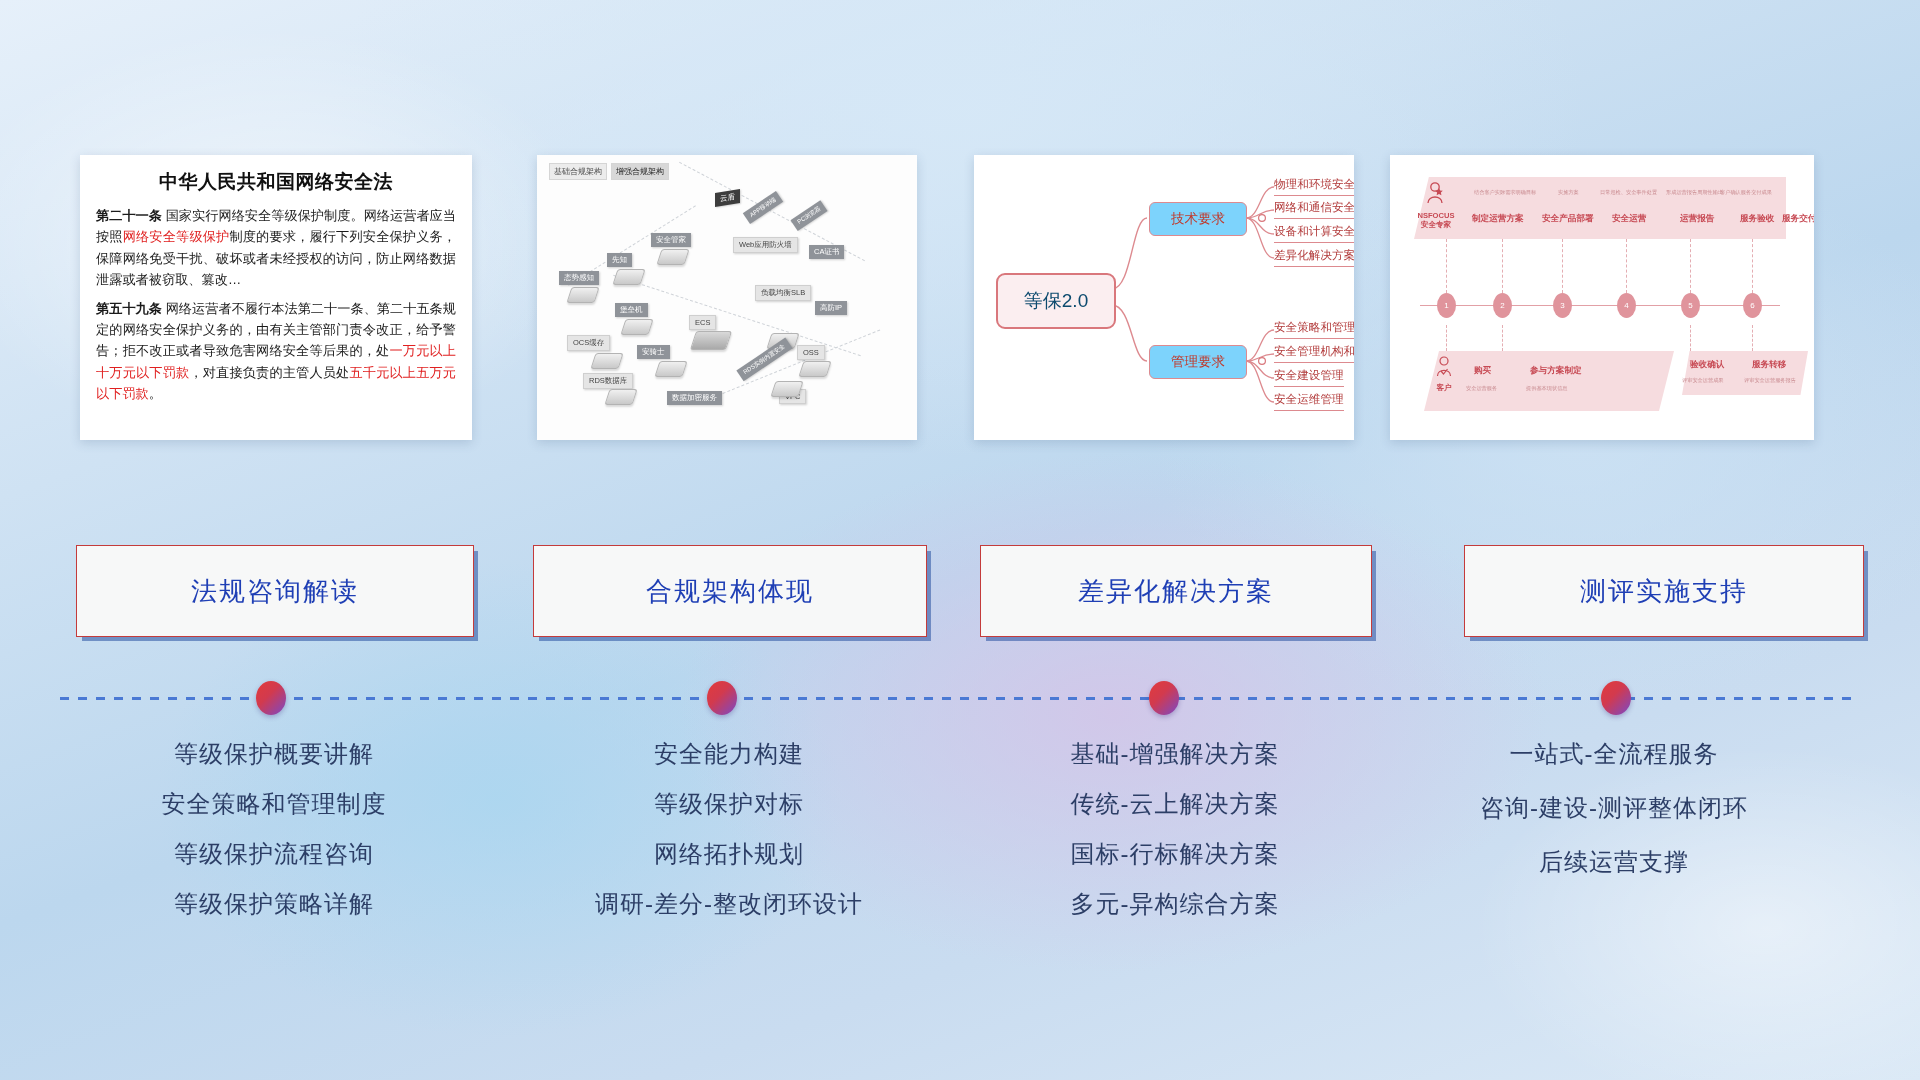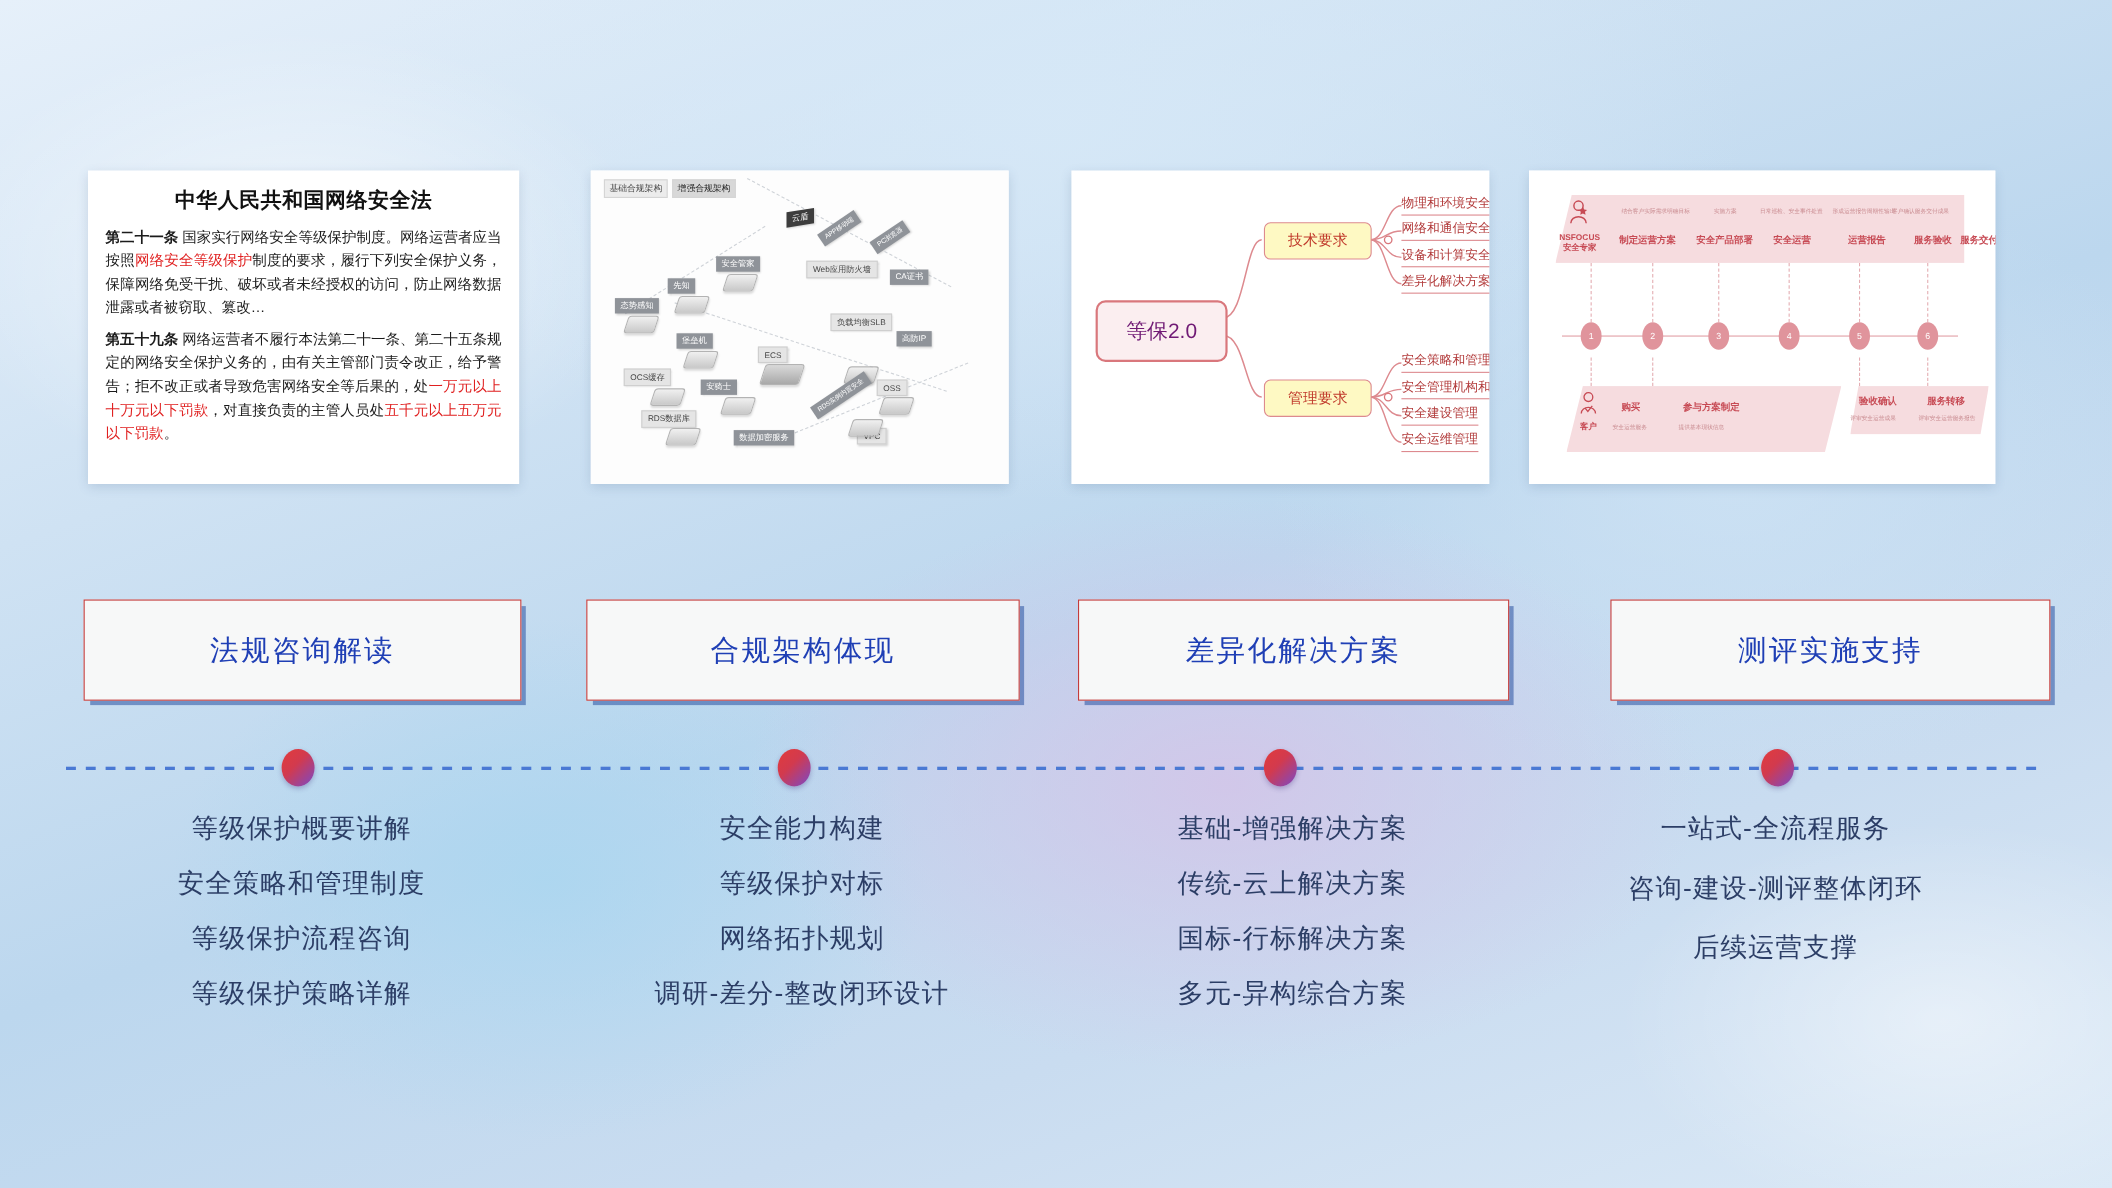--- a/index.html
+++ b/index.html
@@ -48,22 +48,22 @@
   .node.dk{background:#3d3d3d;}
   .cyl{position:absolute;width:26px;height:14px;background:linear-gradient(#f0f0f0,#c9c9c9);
        border:1px solid #b3b3b3;border-radius:3px;transform:skewX(-18deg);box-shadow:1px 2px 2px rgba(0,0,0,.14);}
   .cyl.d{background:linear-gradient(#d9d9d9,#a9a9a9);}
   .dashline{position:absolute;border-top:1px dashed #cfd3d8;}
 
   
   .mind{position:relative;width:100%;height:100%;}
   .mm-root{position:absolute;left:22px;top:118px;width:116px;height:52px;border:2px solid #d9777c;
            border-radius:9px;background:#fbeef0;display:flex;align-items:center;justify-content:center;
-           font-size:19px;color:#701a75;font-weight:500;}
-  .mm-mid{position:absolute;width:96px;height:32px;border:1.4px solid #dd8a8f;border-radius:6px;background:#fef9c3;
+           font-size:19px;color:#0c4a6e;font-weight:500;}
+  .mm-mid{position:absolute;width:96px;height:32px;border:1.4px solid #dd8a8f;border-radius:6px;background:#7dd3fc;
           display:flex;align-items:center;justify-content:center;font-size:13.5px;color:#c0392b;}
   .mm-m1{left:175px;top:47px;}
   .mm-m2{left:175px;top:190px;}
   .mm-leaf{position:absolute;font-size:11.6px;color:#b23b3b;padding-bottom:3px;border-bottom:1.6px solid #dd8a8f;white-space:nowrap;}
   .mm-svg{position:absolute;inset:0;}
 
   
   .nf{position:relative;width:100%;height:100%;background:#fff;}
   .nf-band{position:absolute;background:#f6dcdf;}
   .nf-top{left:24px;top:22px;width:372px;height:62px;clip-path:polygon(4% 0,100% 0,100% 100%,0 100%);}

